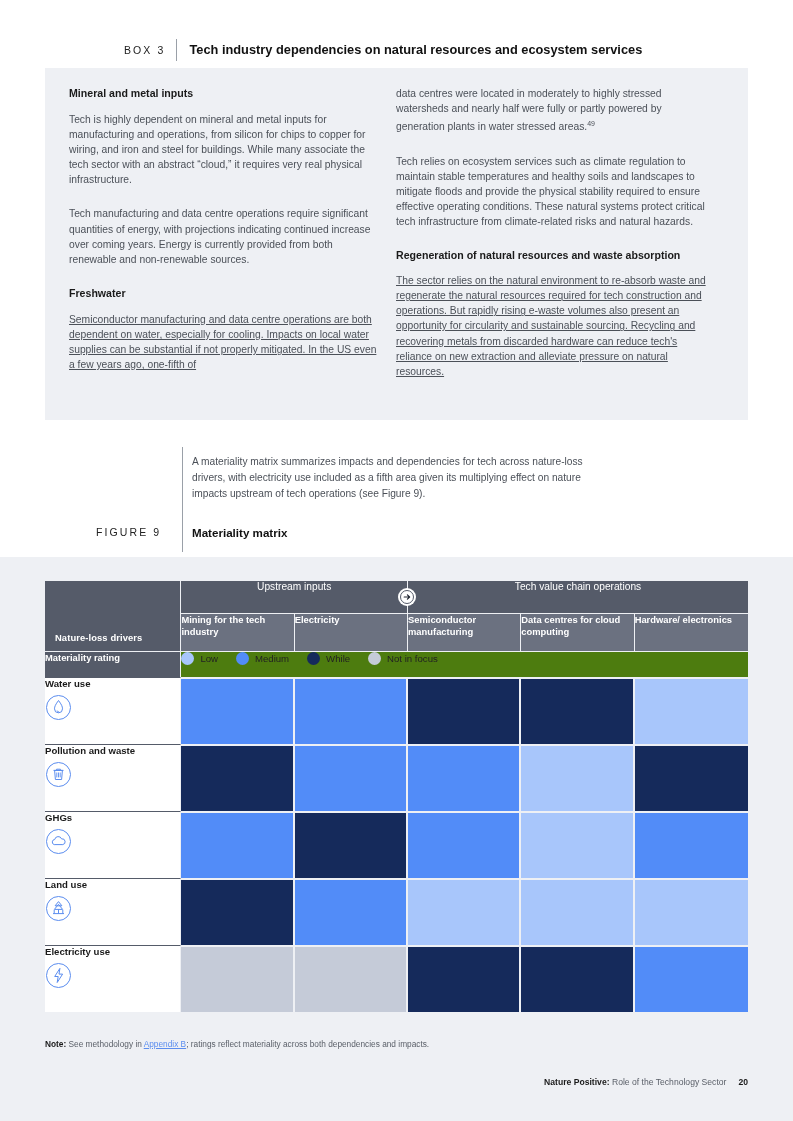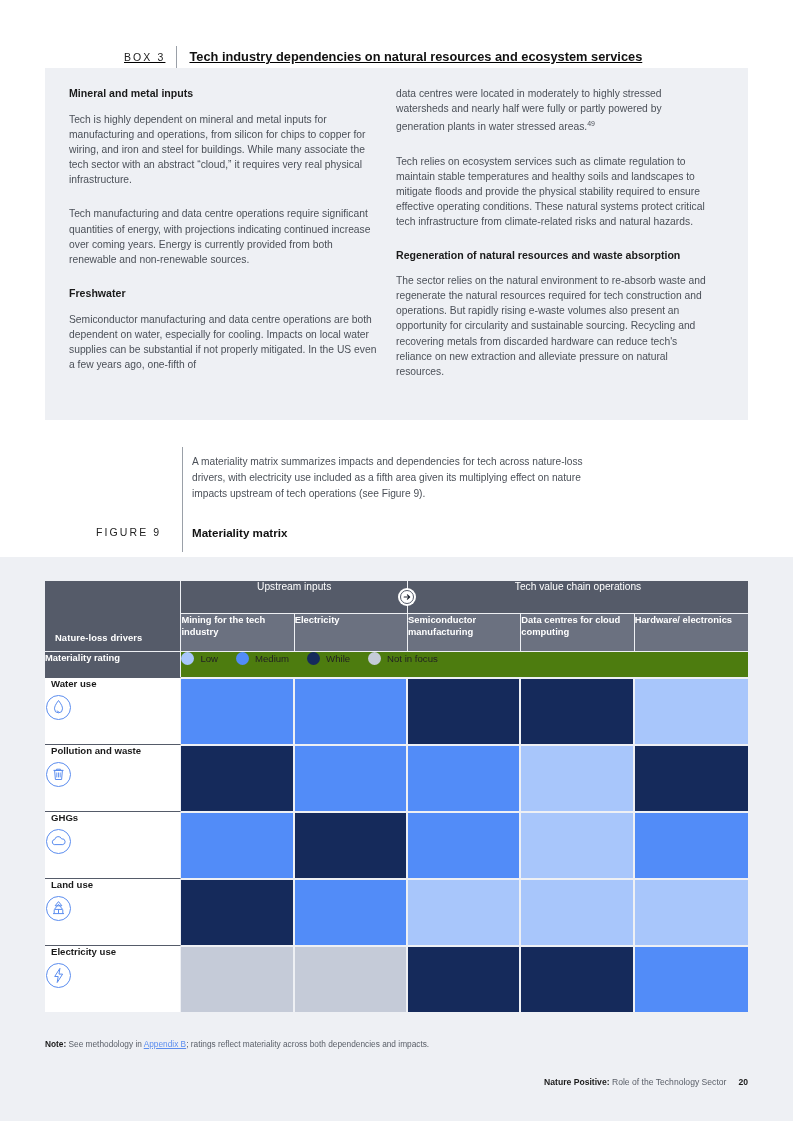--- a/index.html
+++ b/index.html
@@ -6,22 +6,22 @@
   html, body {
     width: 793px; height: 1121px;
     background: #ffffff;
     font-family: "Liberation Sans", sans-serif;
     -webkit-font-smoothing: antialiased;
   }
   .page { position: relative; width: 793px; height: 1121px; overflow: hidden; background:#ffffff; }
 
   
   .box-header {
-    position: absolute; left: 124px; top: 46px;
-    display: flex; align-items: stretch; height: 22px; text-decoration: underline;
+    position: absolute; left: 124px; top: 39px;
+    display: flex; align-items: stretch; height: 22px;
   }
   .box-kicker {
     font-size: 10.5px; letter-spacing: 2.1px; color: #222222;
     font-weight: 400; line-height: 22px; padding-right: 11px;
   }
   .box-rule { width: 1px; background: #9aa0a8; }
   .box-title {
     font-size: 12.8px; font-weight: 700; color: #111111;
     line-height: 22px; padding-left: 12px; white-space: nowrap;
   }
@@ -40,21 +40,21 @@
   .box-col { width: 312px; }
   .sec-h {
     font-size: 10.6px; font-weight: 700; color: #1a1a1a;
     line-height: 15px; margin-bottom: 11px;
   }
   .sec-h.tight { margin-bottom: 10px; }
   .sec-p {
     font-size: 10.3px; color: #4b5058; line-height: 15.1px;
     margin-bottom: 19px;
   }
-  .sec-p:last-child { margin-bottom: 0; }
+  .sec-p:last-child { margin-bottom: 0; text-decoration: underline; }
   .sup { font-size: 7px; vertical-align: super; }
 
   
   .fig-intro-rule {
     position: absolute; left: 182px; top: 447px;
     width: 1px; height: 105px; background: #9aa0a8;
   }
   .fig-intro-text {
     position: absolute; left: 192px; top: 454px; width: 420px;
     font-size: 10.2px; color: #4b5058; line-height: 16px;
@@ -129,21 +129,21 @@
   .legend-item { display: flex; align-items: center; margin-right: 18px; }
   .legend-dot { width: 13px; height: 13px; border-radius: 50%; margin-right: 6px; }
   .legend-txt { font-size: 9.6px; color: #222222; }
 
   .rowlabel {
     background: #ffffff; width: 136px; height: 67px;
     padding: 8px 0 0 10px; vertical-align: top;
     border-top: 1px solid #555b69;
     border-right: 1px solid #eef0f4;
   }
-  .rowlabel-txt { font-size: 9.6px; font-weight: 700; color: #1a1a1a; display:block; margin-bottom: 5px; margin-left: 6px; }
+  .rowlabel-txt { font-size: 9.6px; font-weight: 700; color: #1a1a1a; display:block; margin-bottom: 5px; }
   .row-icon { width: 27px; height: 27px; display:block; }
   .cellbox { height: 67px; border-right: 2px solid #eef0f4; border-top: 2px solid #eef0f4; }
   .cellbox.last { border-right: none; }
 
   
   .note {
     position: absolute; left: 45px; top: 1039px;
     font-size: 8.3px; color: #5b6069;
   }
   .note b { color: #1a1a1a; font-weight: 700; }

